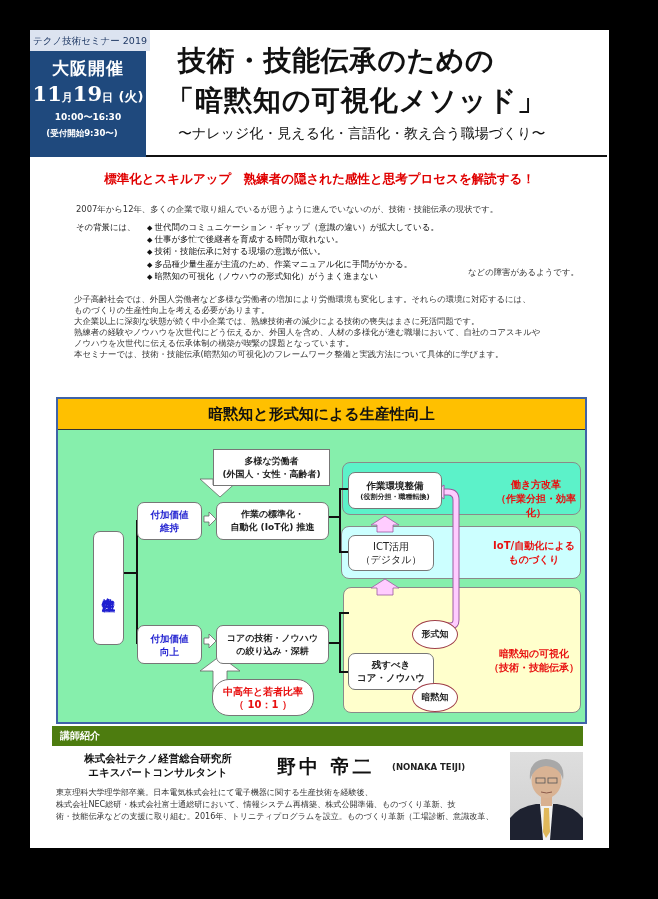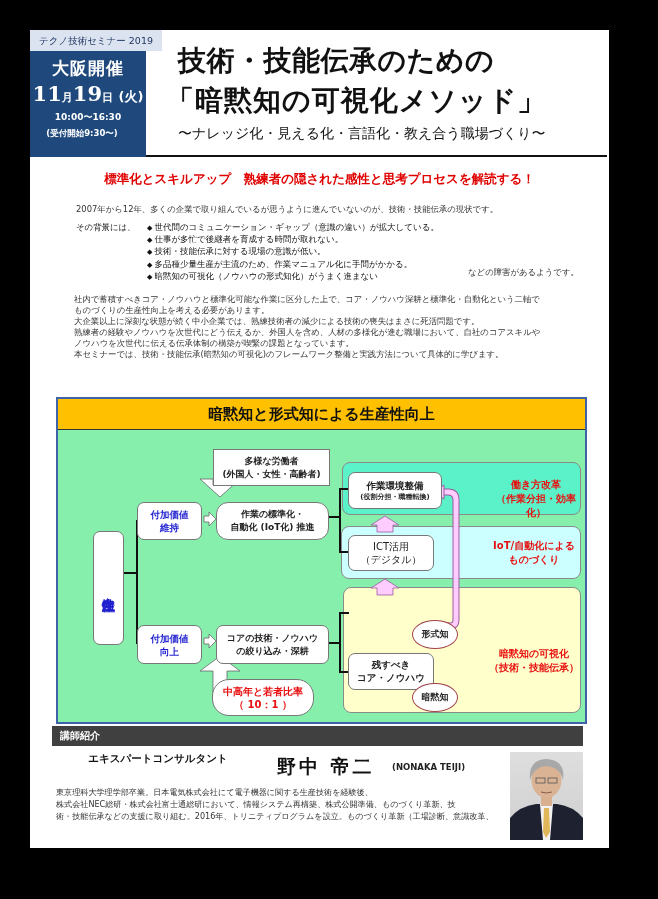--- a/index.html
+++ b/index.html
@@ -2,21 +2,21 @@
 <html><head>
 <meta charset="utf-8">
 <style>
   html, body { margin:0; padding:0; }
   body { width:658px; height:899px; background:#000; position:relative; overflow:hidden;
          font-family:"DejaVu Sans", "Liberation Sans", sans-serif; }
   .page { position:absolute; left:30px; top:30px; width:579px; height:818px; background:#fff; }
   .abs { position:absolute; }
 
   
-  .series { left:0; top:0; width:132px; height:21px; background:#dce3f0; color:#1f3864;
+  .series { left:0; top:0; width:120px; height:21px; background:#dce3f0; color:#1f3864;
             font-size:9.5px; line-height:21px; text-align:center; }
   .venue-block { left:0; top:21px; width:116px; height:106px; background:#1f497d; color:#fff; text-align:center; }
   .venue { position:absolute; left:0; width:116px; top:6px; font-size:17px; font-weight:bold; letter-spacing:1px; }
   .date { position:absolute; left:0; width:116px; top:30px; font-weight:bold; white-space:nowrap; }
   .date .big { font-family:"DejaVu Serif", serif; font-size:21px; }
   .date .small { font-size:11px; }
   .time { position:absolute; left:0; width:116px; top:60px; font-size:9px; font-weight:bold; }
   .reception { position:absolute; left:0; width:104px; top:77px; font-size:8.5px; font-weight:bold; }
 
   .title1 { left:148px; top:12px; font-size:28px; font-weight:bold; color:#111; letter-spacing:0.5px; white-space:nowrap; }
@@ -39,21 +39,21 @@
   .sqbox { border-radius:0; }
   .blue-txt { color:#1f1fd0; }
   .red-txt { color:#e81010; }
   .panel { position:absolute; border:1px solid #8a8a8a; border-radius:8px; box-sizing:border-box; }
   .panel-label { position:absolute; font-size:10px; font-weight:bold; color:#e81010; text-align:center; line-height:14px; white-space:nowrap; }
   .ellipse { position:absolute; width:44px; height:27px; border:1px solid #a0404a; border-radius:50%; background:#fff;
              font-size:9px; font-weight:bold; display:flex; align-items:center; justify-content:center; color:#222; }
   .ln { position:absolute; background:#111; }
 
   
-  .instr-bar { left:22px; top:696px; width:531px; height:20px; background:#404040; color:#fff; font-size:10px; font-weight:bold; line-height:20px; padding-left:8px; box-sizing:border-box; }
+  .instr-bar { left:22px; top:696px; width:531px; height:20px; background:#4d7c0f; color:#fff; font-size:10px; font-weight:bold; line-height:20px; padding-left:8px; box-sizing:border-box; }
   .company { left:28px; top:721px; width:200px; text-align:center; font-size:10.5px; color:#111; line-height:14px; font-weight:bold; }
   .name { left:247px; top:724px; font-size:19px; font-weight:bold; color:#111; letter-spacing:3px; white-space:nowrap; }
   .roman { left:362px; top:732px; font-size:8.5px; font-weight:bold; color:#222; white-space:nowrap; }
   .bio { left:26px; top:756px; font-size:8.1px; color:#333; line-height:12px; white-space:nowrap; }
   .photo { left:480px; top:722px; width:73px; height:88px; background:linear-gradient(#dedede,#cfcfcf); overflow:hidden; }
 </style>
 </head>
 <body>
 
 <div class="page">
@@ -81,21 +81,21 @@
   <div class="abs bullets">
     <div>世代間のコミュニケーション・ギャップ（意識の違い）が拡大している。</div>
     <div>仕事が多忙で後継者を育成する時間が取れない。</div>
     <div>技術・技能伝承に対する現場の意識が低い。</div>
     <div>多品種少量生産が主流のため、作業マニュアル化に手間がかかる。</div>
     <div>暗黙知の可視化（ノウハウの形式知化）がうまく進まない</div>
   </div>
   <div class="abs body-text" style="left:438px; top:237px; color:#333;">などの障害があるようです。</div>
 
   <div class="abs body-text" style="left:44px; top:264px;">
-    <div>社内で蓄積すべきコア・ノウハウと標準化可能な作業に区分した上で、コア・ノウハウ深耕と標準化・自動化という二軸で</div>
+    <div>少子高齢社会では、外国人労働者など多様な労働者の増加により労働環境も変化します。それらの環境に対応するには、</div>
     <div>ものづくりの生産性向上を考える必要があります。</div>
     <div>大企業以上に深刻な状態が続く中小企業では、熟練技術者の減少による技術の喪失はまさに死活問題です。</div>
     <div>熟練者の経験やノウハウを次世代にどう伝えるか、外国人を含め、人材の多様化が進む職場において、自社のコアスキルや</div>
     <div>ノウハウを次世代に伝える伝承体制の構築が喫緊の課題となっています。</div>
     <div>本セミナーでは、技術・技能伝承(暗黙知の可視化)のフレームワーク整備と実践方法について具体的に学びます。</div>
   </div>
 
   <div class="abs diagram">
     <div class="diagram-header">暗黙知と形式知による生産性向上</div>
 
@@ -147,21 +147,21 @@
 
     <div class="dbox blue-txt" style="left:35px; top:132px; width:31px; height:114px; font-size:13px; line-height:15px; writing-mode:vertical-rl;">生産性向上</div>
 
     <div class="dbox blue-txt" style="left:79px; top:103px; width:65px; height:38px; white-space:pre-line;">付加価値
 維持</div>
     <div class="dbox blue-txt" style="left:79px; top:226px; width:65px; height:39px; white-space:pre-line;">付加価値
 向上</div>
 
     <div class="dbox sqbox" style="left:155px; top:50px; width:117px; height:37px; white-space:pre-line; font-size:9px;">多様な労働者
 (外国人・女性・高齢者)</div>
-    <div class="dbox" style="left:158px; top:103px; width:113px; height:38px; white-space:pre-line; font-size:9px;border-radius:12px;">作業の標準化・
+    <div class="dbox" style="left:158px; top:103px; width:113px; height:38px; white-space:pre-line; font-size:9px;">作業の標準化・
 自動化 (IoT化) 推進</div>
     <div class="dbox" style="left:158px; top:226px; width:113px; height:39px; white-space:pre-line; font-size:9px;">コアの技術・ノウハウ
 の絞り込み・深耕</div>
     <div class="dbox sqbox red-txt" style="left:154px; top:280px; width:102px; height:37px; white-space:pre-line; font-size:10px;border-radius:17px;">中高年と若者比率
 （ 10：1 ）</div>
 
     <div class="dbox" style="left:290px; top:73px; width:94px; height:37px; flex-direction:column;">
       <div>作業環境整備</div>
       <div style="font-size:7px; line-height:10px;">(役割分担・職種転換)</div>
     </div>
@@ -169,20 +169,21 @@
 （デジタル）</div>
     <div class="dbox" style="left:290px; top:254px; width:86px; height:37px; white-space:pre-line; align-items:flex-start; padding-top:4px;">残すべき
 コア・ノウハウ</div>
 
     <div class="ellipse" style="left:354px; top:221px;">形式知</div>
     <div class="ellipse" style="left:354px; top:284px;">暗黙知</div>
   </div>
 
   <div class="abs instr-bar">講師紹介</div>
   <div class="abs company">
+    <div>株式会社テクノ経営総合研究所</div>
     <div>エキスパートコンサルタント</div>
   </div>
   <div class="abs name">野中 帝二</div>
   <div class="abs roman">(NONAKA TEIJI)</div>
   <div class="abs bio">
     <div>東京理科大学理学部卒業。日本電気株式会社にて電子機器に関する生産技術を経験後、</div>
     <div>株式会社NEC総研・株式会社富士通総研において、情報システム再構築、株式公開準備、ものづくり革新、技</div>
     <div>術・技能伝承などの支援に取り組む。2016年、トリニティプログラムを設立。ものづくり革新（工場診断、意識改革、</div>
   </div>
   <div class="abs photo">

